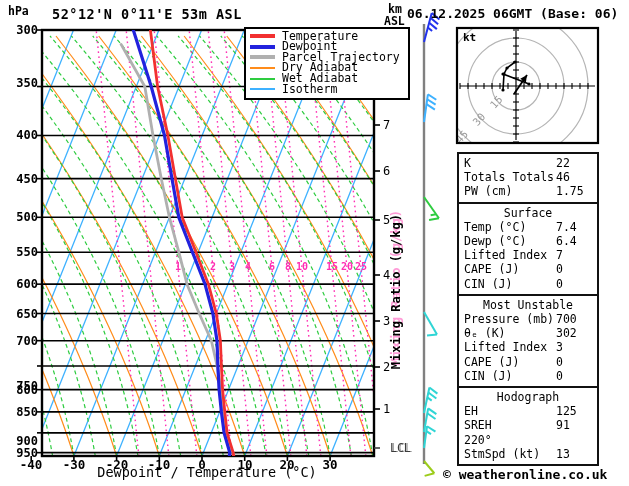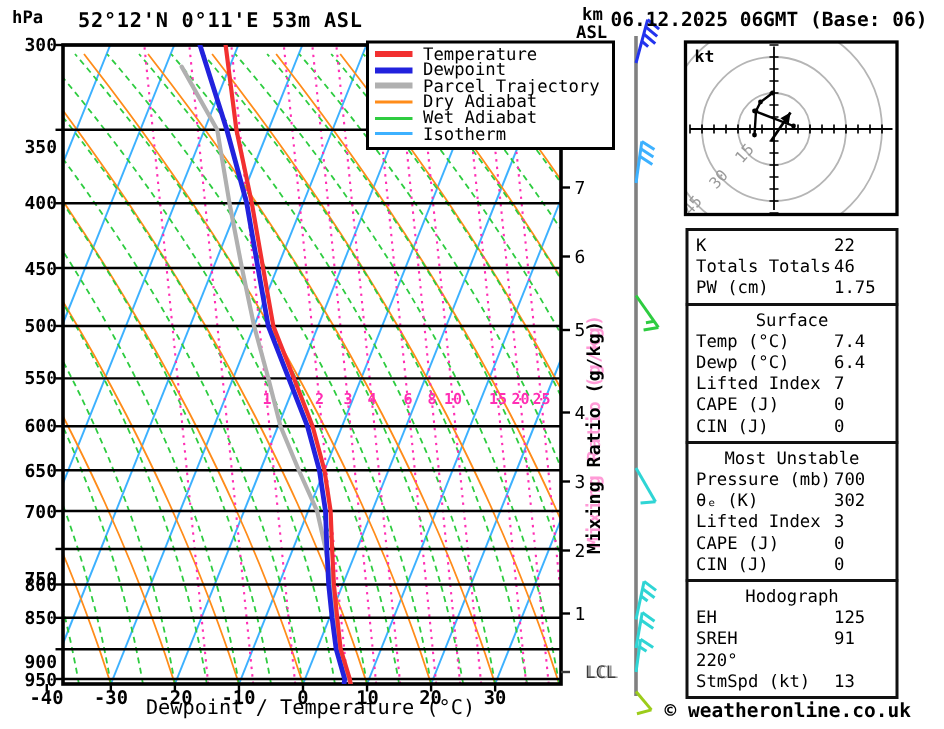--- a/index.html
+++ b/index.html
@@ -320,21 +320,21 @@
       <div class="legend-text">Wet Adiabat</div>
     </div>
     <div class="legend-row">
       <div class="legend-swatch" style="border-top: 2px solid rgb(61, 177, 255);"></div>
       <div class="legend-text">Isotherm</div>
     </div>
   </div>
 
 <div class="abs" id="pressure-axis" style="left:8px;top:0;width:30px;">
     <div class="p-lab lbl" style="top:24px;">300</div>
-    <div class="p-lab lbl" style="top:92px;">350</div>
+    <div class="p-lab lbl" style="top:77px;">350</div>
     <div class="p-lab lbl" style="top:129px;">400</div>
     <div class="p-lab lbl" style="top:173px;">450</div>
     <div class="p-lab lbl" style="top:211px;">500</div>
     <div class="p-lab lbl" style="top:246px;">550</div>
     <div class="p-lab lbl" style="top:278px;">600</div>
     <div class="p-lab lbl" style="top:308px;">650</div>
     <div class="p-lab lbl" style="top:335px;">700</div>
     <div class="p-lab lbl" style="top:380px;">750</div>
     <div class="p-lab lbl" style="top:384px;">800</div>
     <div class="p-lab lbl" style="top:406px;">850</div>

